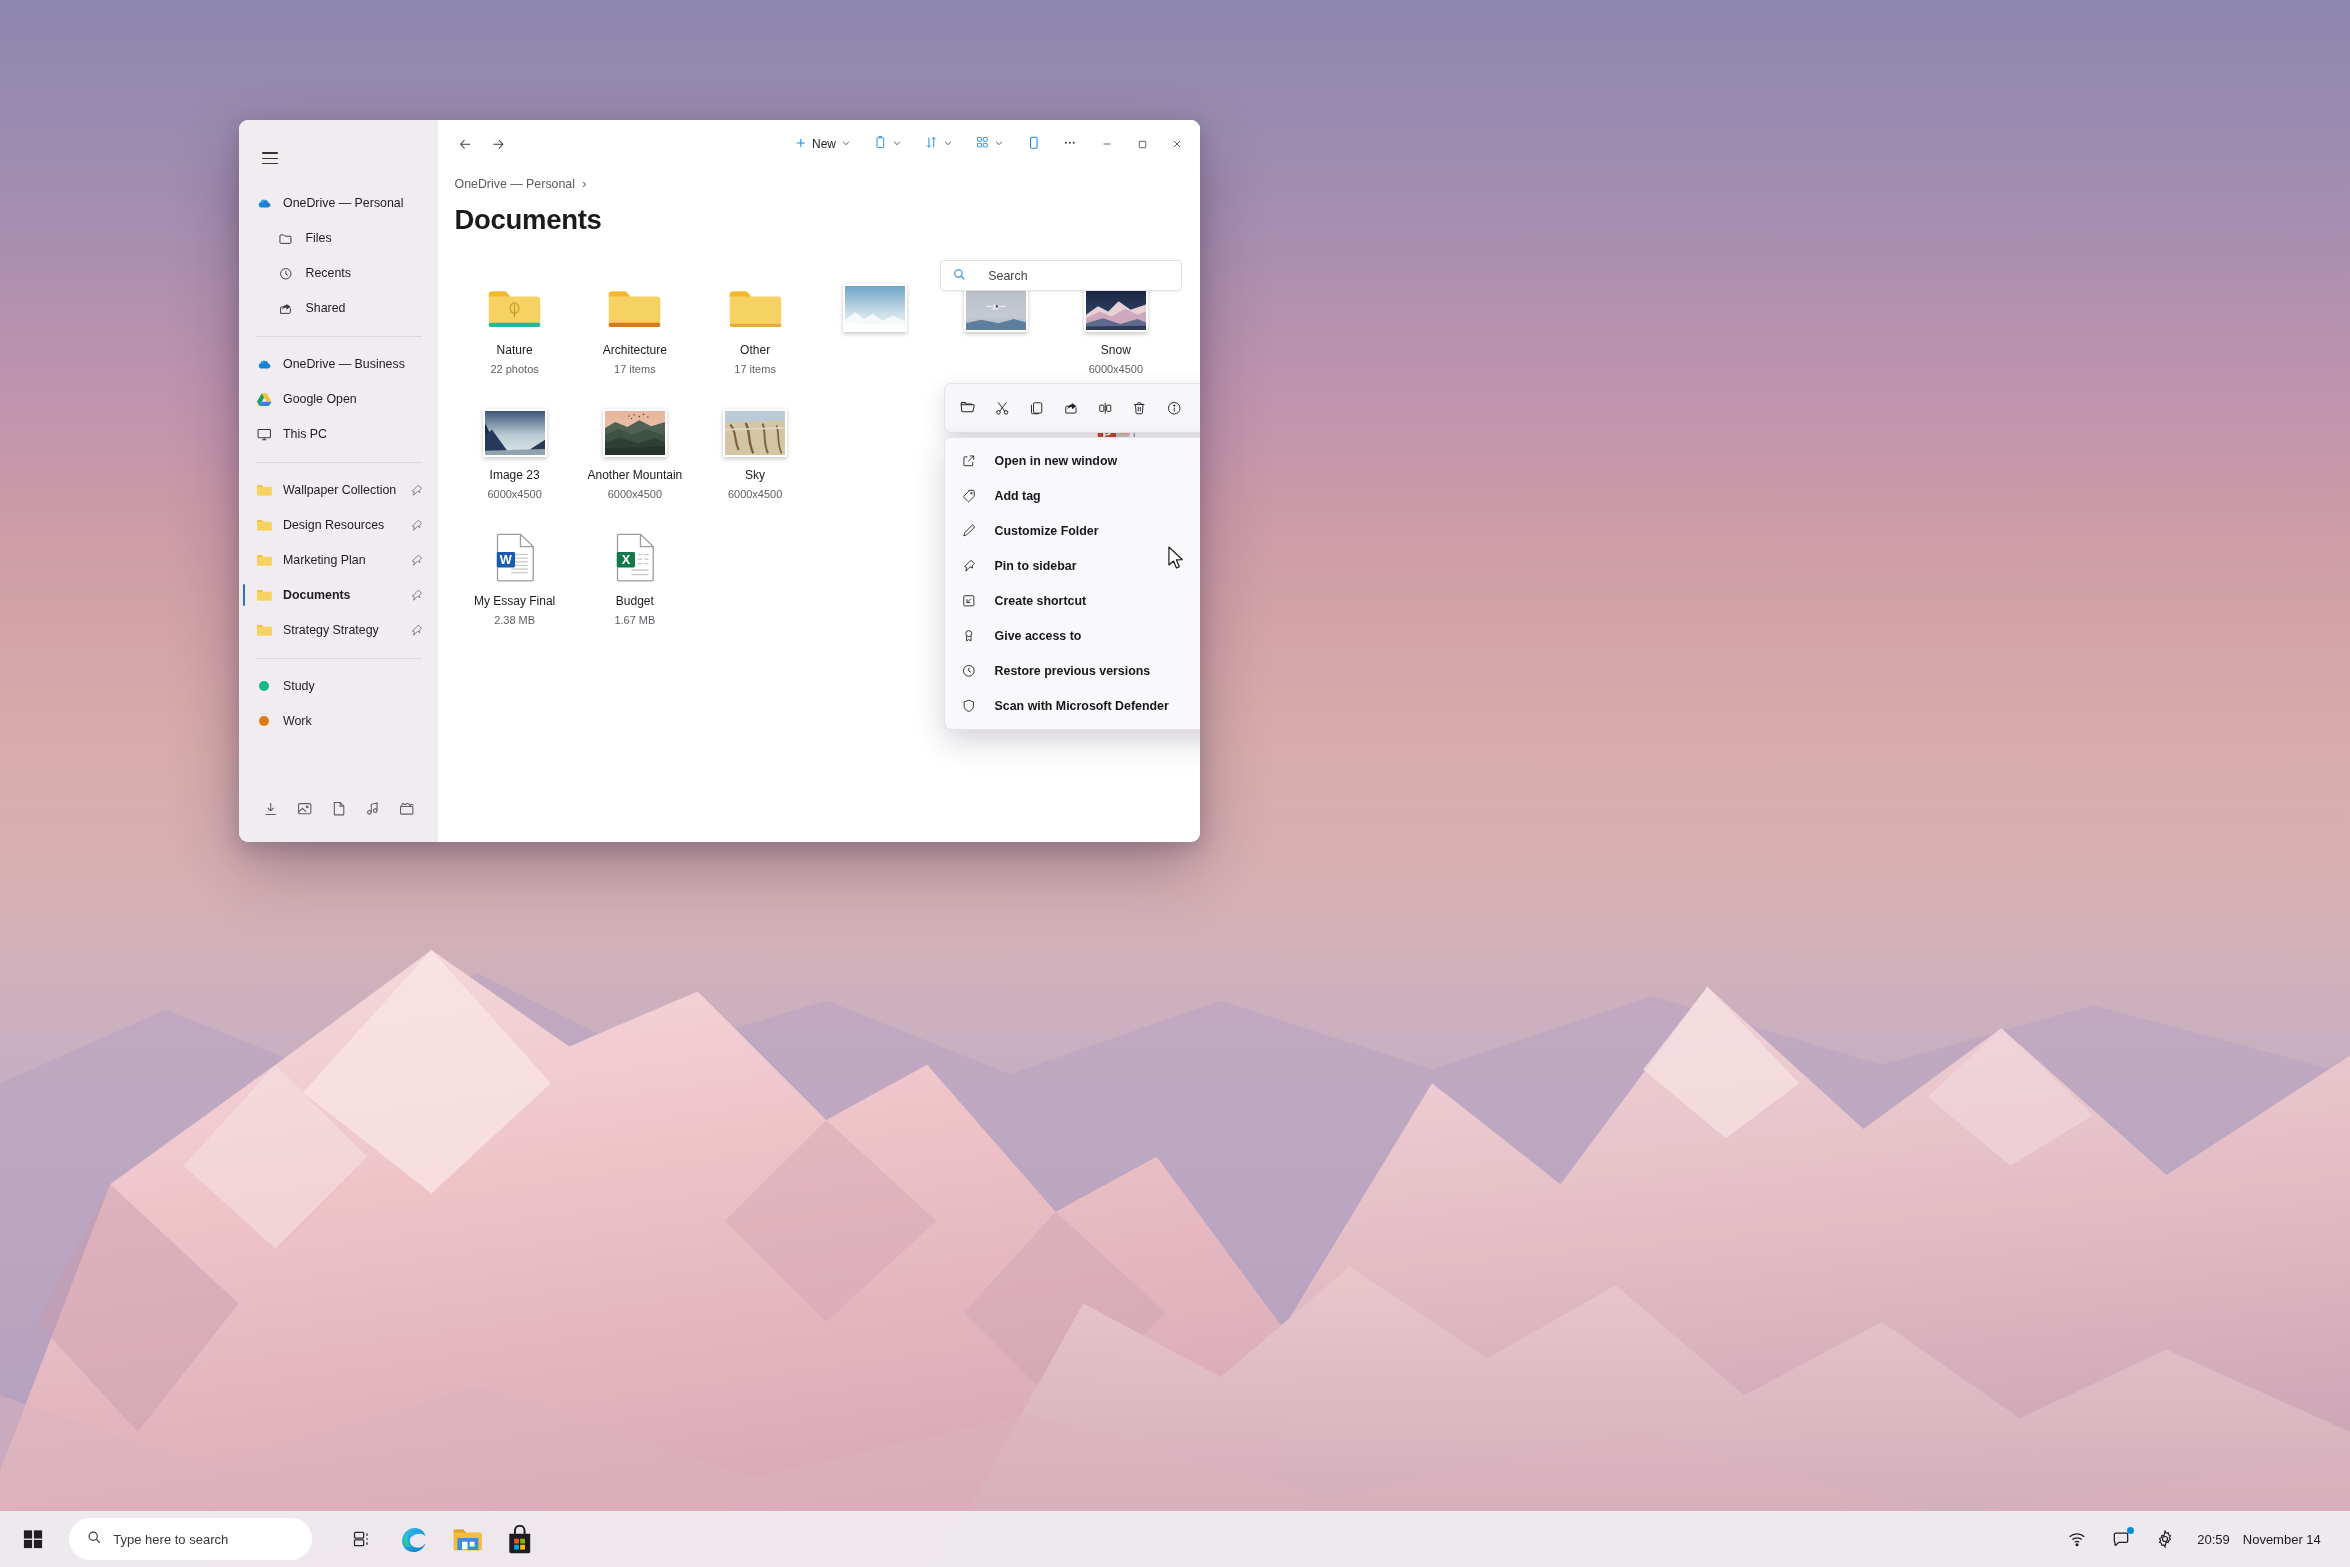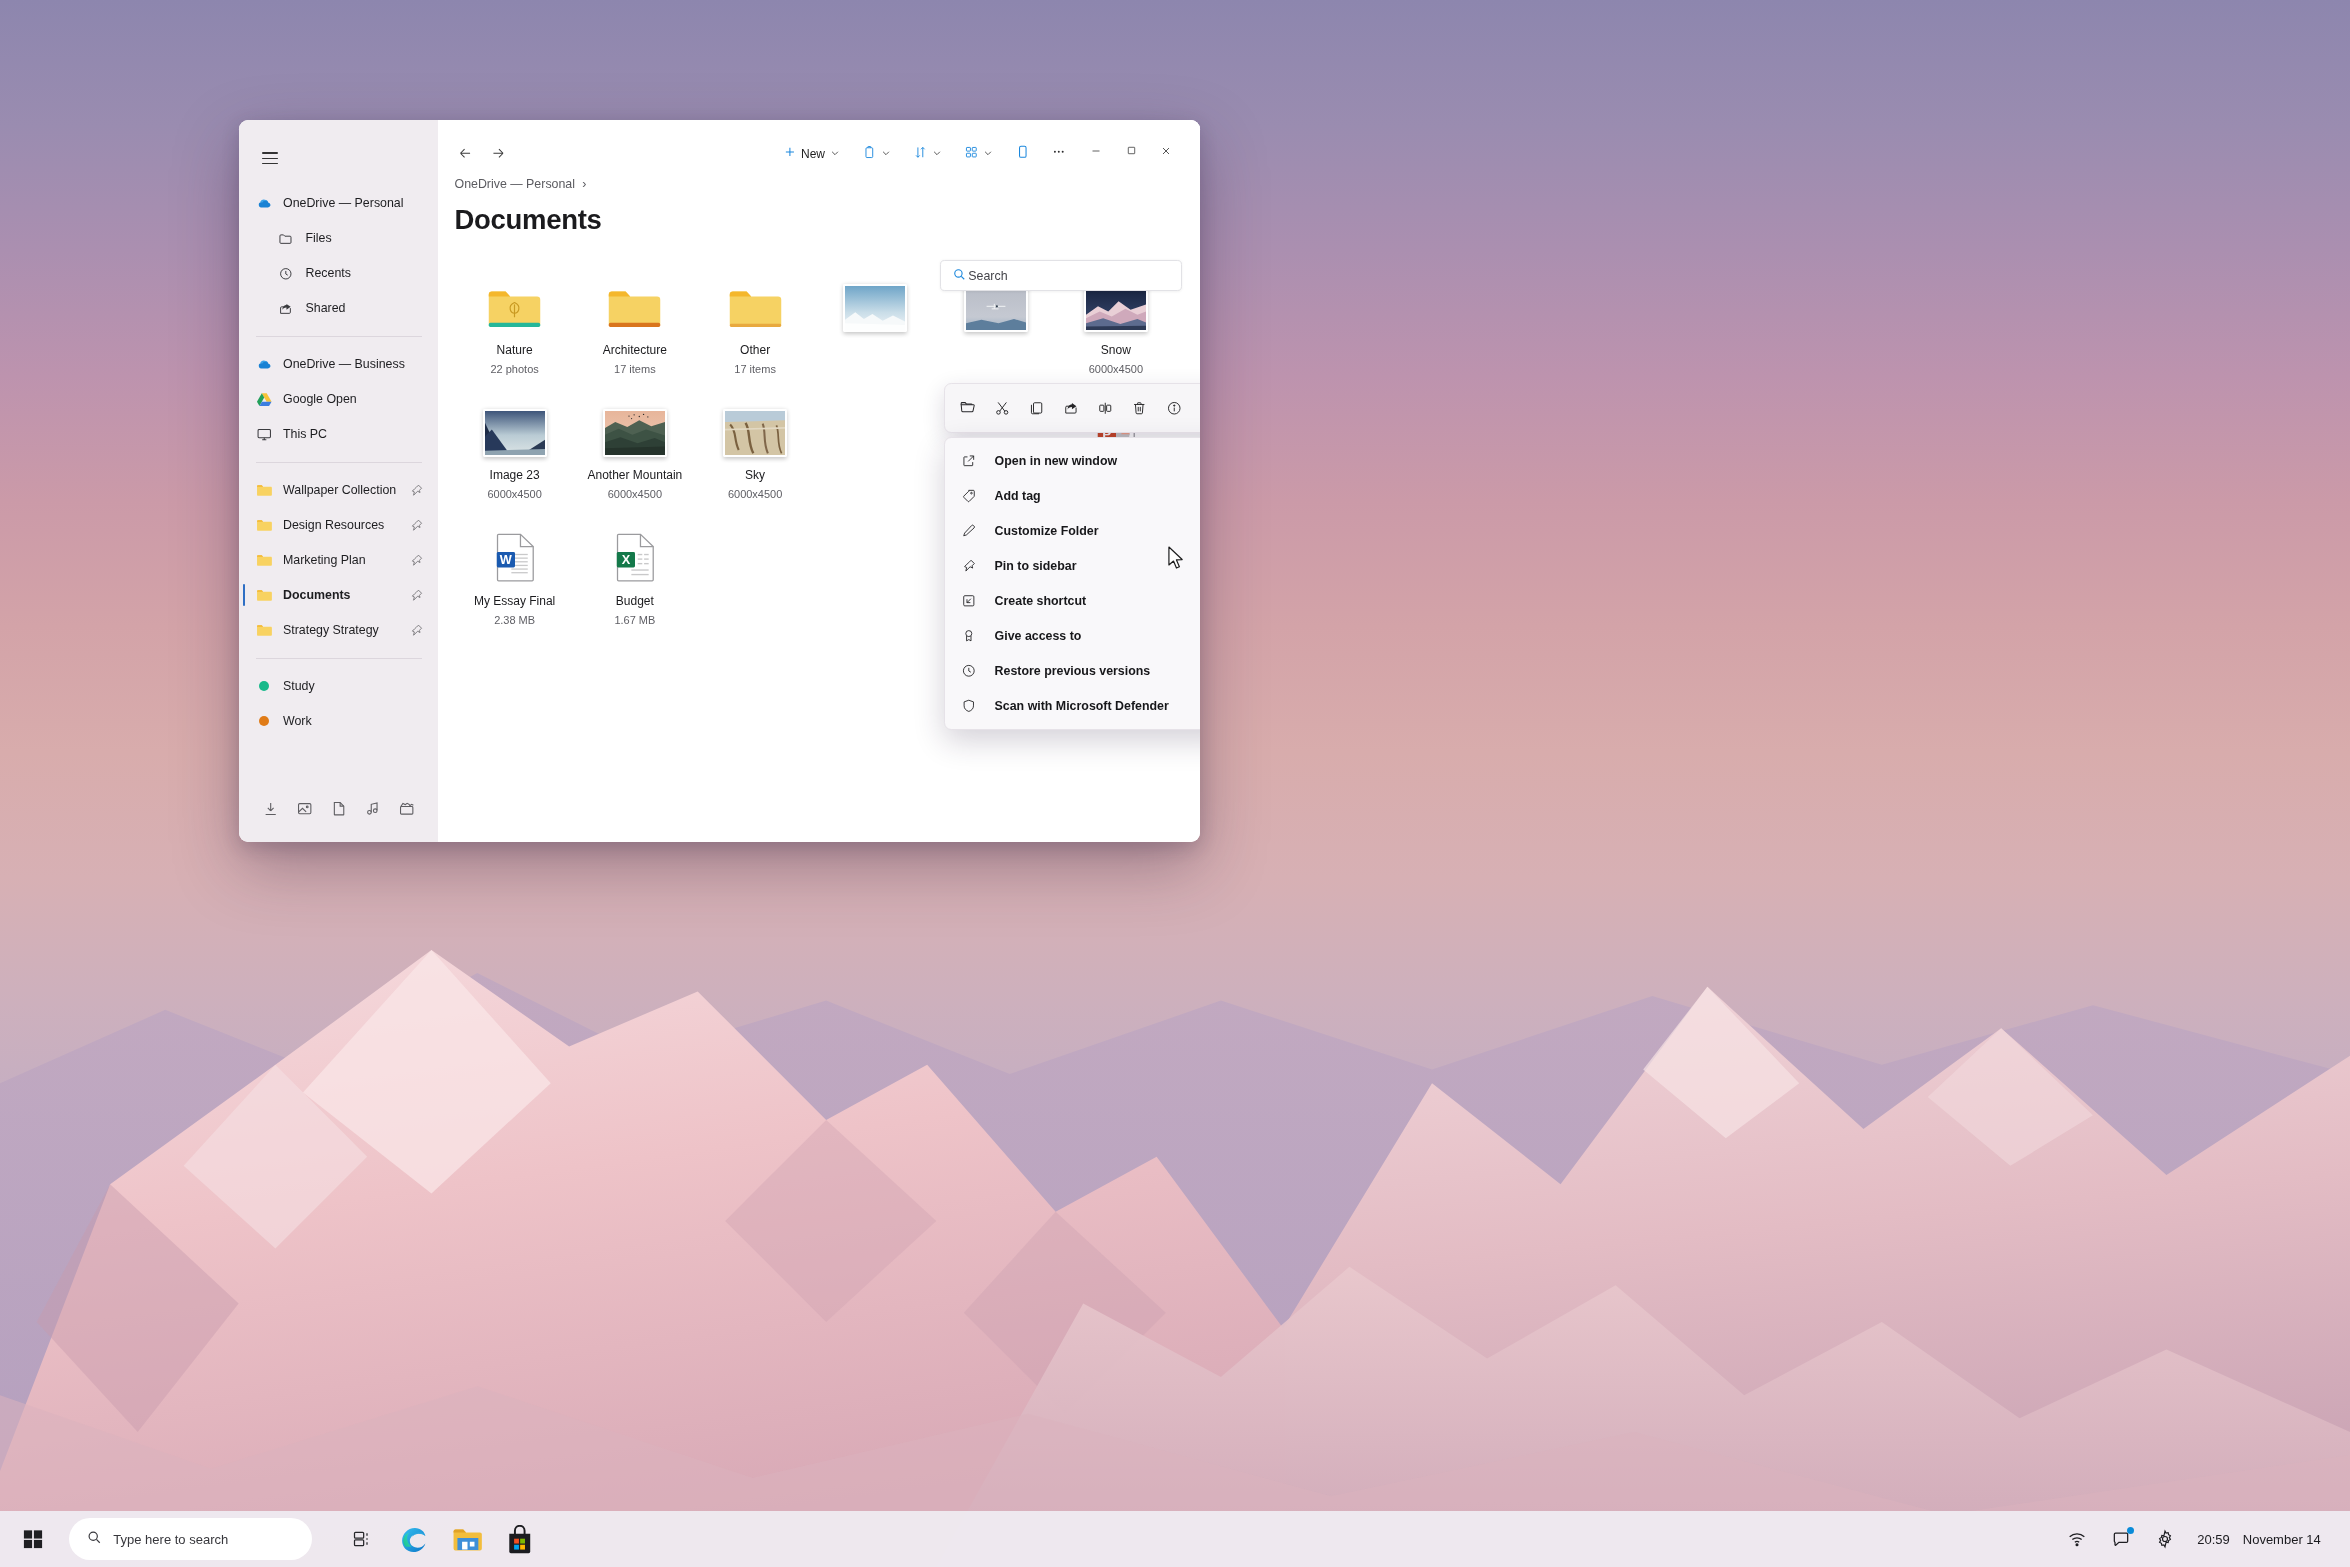--- a/index.html
+++ b/index.html
@@ -79,22 +79,22 @@
     display: flex; align-items: center; justify-content: space-around;
     padding: 0 14.7px 20px 14.7px;
   }
   #sb-bottom .bico { width: 26px; height: 26px; display: flex; align-items: center; justify-content: center; cursor: pointer; opacity: .8; }
 
   
   #main { flex: 1; background: #ffffff; display: flex; flex-direction: column; position: relative; min-width: 0; }
 
   #titlebar {
     height: 48px; flex: 0 0 48px;
-    display: flex; align-items: flex-end;
-    padding: 0 11px 0 13px;
+    display: flex; align-items: center;
+    padding: 0 0 0 13px;
     background: #fff;
   }
   .nav-btn {
     width: 29px; height: 29px; border-radius: 3.7px;
     display: flex; align-items: center; justify-content: center;
     cursor: pointer; color: #3b3b3b;
   }
   .tb-spacer { flex: 1; }
   .tb-item {
     height: 29px; border-radius: 3.7px;
@@ -120,21 +120,21 @@
   }
   #page-title {
     font-size: 27.5px; font-weight: bold; color: #1b1b1e;
     margin-top: 13px; letter-spacing: -0.3px;
   }
 
   #search-box {
     position: absolute; right: 18.4px; top: 92px;
     width: 242px; height: 31px;
     background: #fff; border: 0.9px solid #e2e2e6; border-radius: 4.6px;
-    display: flex; align-items: center; gap: 2px; padding: 0 11px;
+    display: flex; align-items: center; gap: 22px; padding: 0 11px;
     box-shadow: 0 0.9px 2.8px rgba(0,0,0,.06);
     cursor: text;
   }
   #search-box .ph { font-size: 12.4px; color: #44444a; }
 
   #grid {
     margin-top: 33px;
     display: grid;
     grid-template-columns: repeat(6, 1fr);
     row-gap: 20px;

